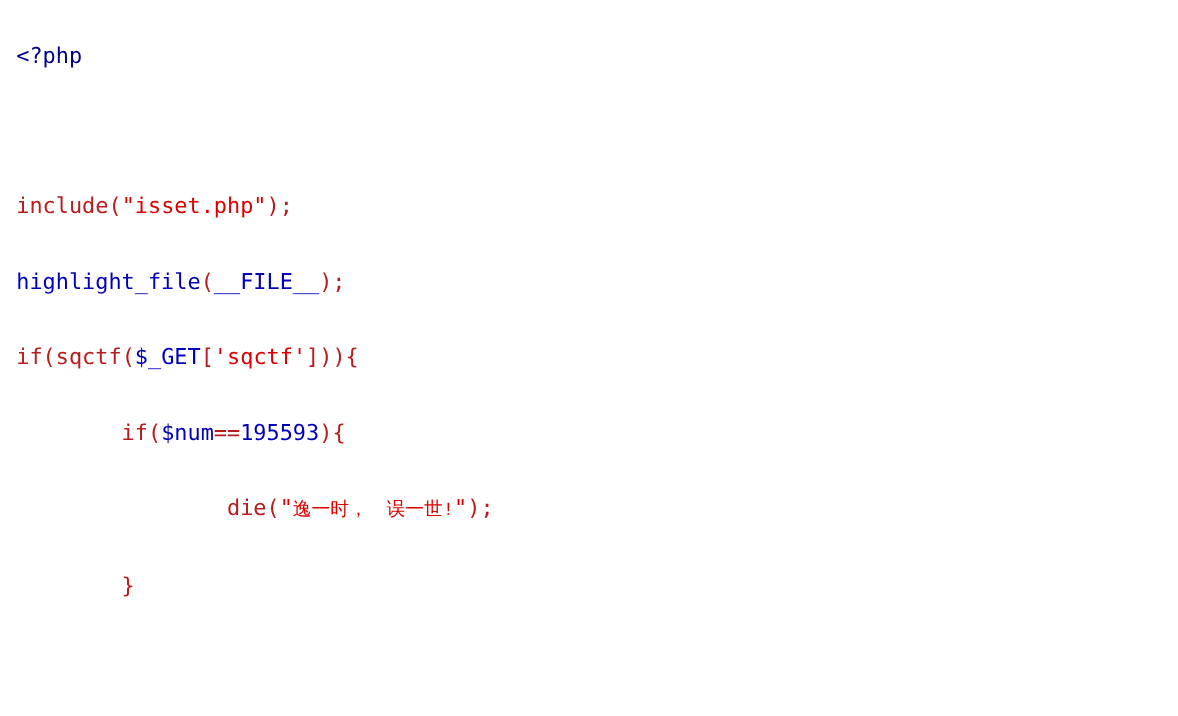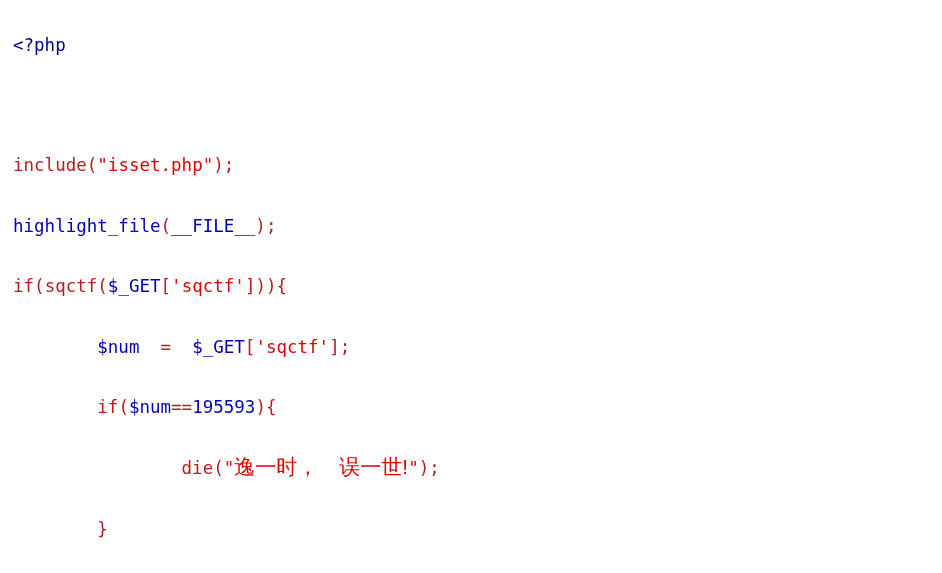--- a/index.html
+++ b/index.html
@@ -29,31 +29,30 @@
   
   .php-tag  { color: #000088; }
   .kw       { color: #b91c1c; }
   .str      { color: #DD0000; }
   .def      { color: #0000BB; }
   .blank    { display: block; height: 30.2px; }
 
   .code-line { display: block; min-height: 30.2px; }
 
   
-  .cjk { font-family: Liberation Sans, sans-serif; font-size: 21px; }
+  .cjk { font-family: Liberation Mono, monospace; font-size: 15px; }
 </style>
 </head>
 <body>
 
 <pre id="code-listing"><code><span class="code-line"><span class="php-tag">&lt;?php</span></span>
 <span class="code-line blank"></span>
 <span class="code-line"><span class="kw">include</span><span class="kw">(</span><span class="str">"<span>isset.php</span>"</span><span class="kw">);</span></span>
 <span class="code-line"><span class="def">highlight_file</span><span class="kw">(</span><span class="def">__FILE__</span><span class="kw">);</span></span>
 <span class="code-line"><span class="kw">if</span><span class="kw">(</span><span class="kw">sqctf</span><span class="kw">(</span><span class="def">$_GET</span><span class="kw">[</span><span class="str">'<span>sqctf</span>'</span><span class="kw">])){</span></span>
-<span class="code-line"><span>        </span><span class="def">$num</span><span class="kw">  =  </span><span class="def">$_GET</span><span class="kw">[</span><span class="str">'<span>sqctf</span>'</span><span class="kw">];</span></span>
 <span class="code-line"><span>        </span><span class="kw">if</span><span class="kw">(</span><span class="def">$num</span><span class="kw">==</span><span class="def">195593</span><span class="kw">){</span></span>
 <span class="code-line"><span>                </span><span class="kw">die</span><span class="kw">(</span><span class="str">"<span class="cjk">逸一时，　误一世!</span>"</span><span class="kw">);</span></span>
 <span class="code-line"><span>        </span><span class="kw">}</span></span>
 
 
 
 
 
 
 

